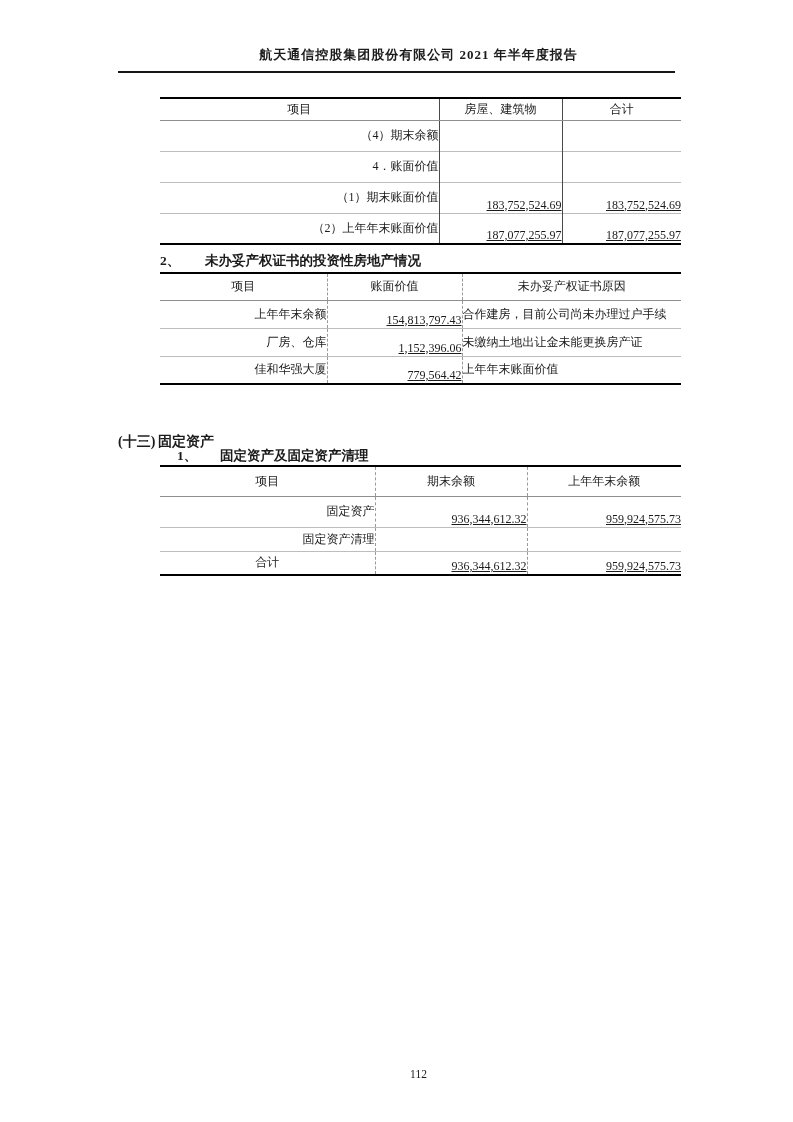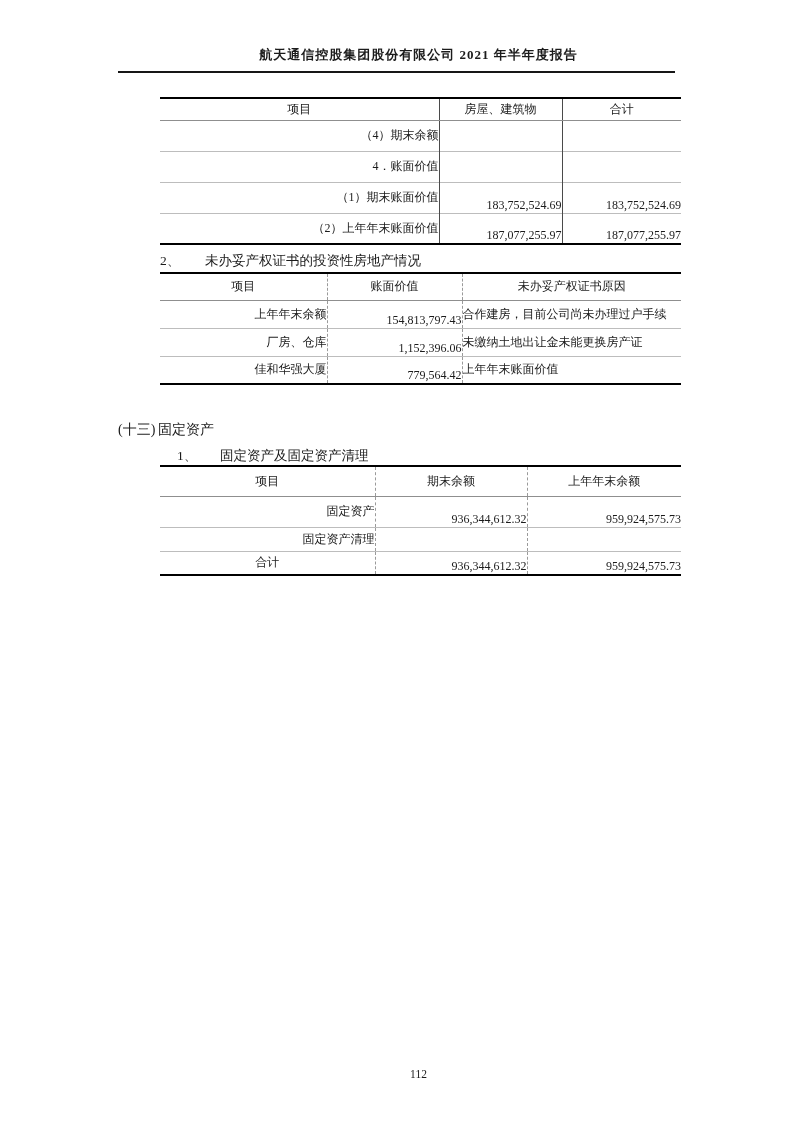--- a/index.html
+++ b/index.html
@@ -19,43 +19,43 @@
     position:absolute; left:0; top:46px; width:100%;
     text-align:center; font-size:13px; font-weight:bold;
     letter-spacing:1px;
   }
   .header-rule {
     position:absolute; left:118px; top:71px;
     width:557px; height:2px; background:#161616;
   }
 
   
-  .sec-heading { position:absolute; font-weight:normal; white-space:nowrap; }
+  .sec-heading { position:absolute; font-weight:bold; white-space:nowrap; }
   .sec-heading .num { display:inline-block; }
   .h-s2   { left:160px; top:252px; font-size:13.5px; }
   .h-s2 .num  { width:45px; }
   .h-s13  { left:118px; top:421px; font-size:14px; }
-  .h-s13 .num { width:40px; }
+  .h-s13 .num { width:40px;margin-top:12px; }
   .h-s131 { left:177px; top:447px; font-size:13.5px; }
   .h-s131 .num{ width:43px; }
 
   
   table.tbl {
     position:absolute; left:160px; width:521px;
     border-collapse:collapse; table-layout:fixed;
     font-size:12px;
     border-top:2px solid #000; border-bottom:2px solid #000;
   }
   .tbl th, .tbl td { padding:0; font-weight:normal; overflow:hidden; }
   .tbl tr.hd th { text-align:center; vertical-align:middle; border-bottom:1px solid #8f8f8f;font-family:Liberation Mono, monospace; }
   .tbl tr.dr { border-bottom:1px solid #bdbdbd; }
   .tbl tr.dr:last-child { border-bottom:none; }
 
   .ci { text-align:right;  padding-left:8px;  vertical-align:middle; }
-  .cv { text-align:right; padding-right:7px; vertical-align:bottom; padding-bottom:4px; }
+  .cv { text-align:right; padding-right:7px; vertical-align:bottom; padding-bottom:4px;text-decoration:underline; }
   .cr { text-align:left;  padding-left:9px;  vertical-align:middle; }
   .cc { text-align:center; vertical-align:middle; }
 
   
   .t1 { top:97px; }
   .t1 col.c1{width:279px} .t1 col.c2{width:123px} .t1 col.c3{width:119px}
   .t1 th, .t1 td { border-left:1px solid #4a4a4a; }
   .t1 th:first-child, .t1 td:first-child { border-left:none; }
   .t1 tr.hd { height:22px; }
   .t1 tr.dr { height:31px; }

